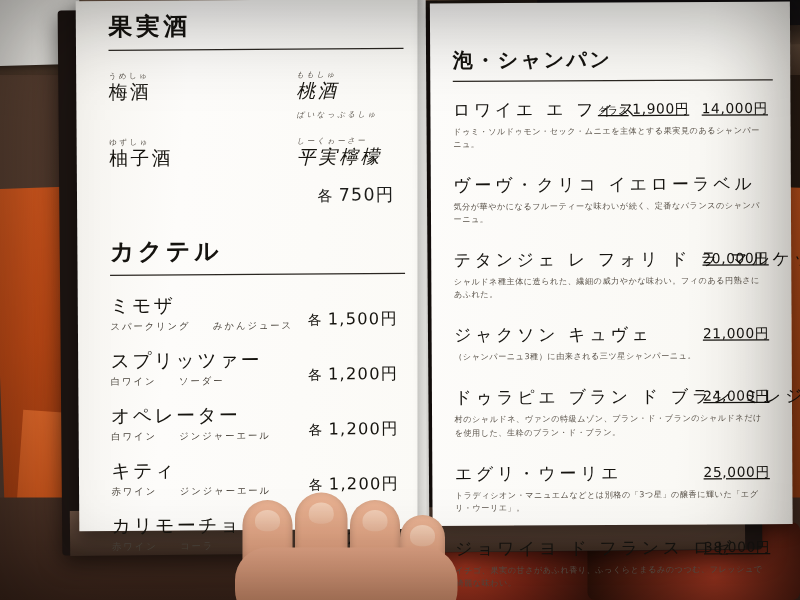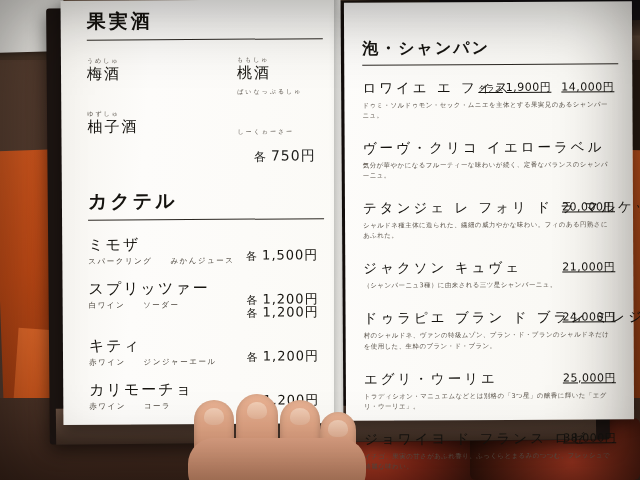--- a/index.html
+++ b/index.html
@@ -194,20 +194,21 @@
     font-size: 11px;
     margin-right: 4px;
   }
 
   
   .lp-pad { padding: 8px 18px 0 26px; }
   .right-word {
     position: absolute;
     left: 150px;
     bottom: 0px;
+    font-style: italic;
   }
   .summary-row {
     text-align: right;
     font-size: 14px;
     margin-top: 12px;
     padding-right: 8px;
     letter-spacing: 1px;
   }
   .summary-row .each { font-size: 12px; margin-right: 4px; }
 
@@ -323,20 +324,21 @@
           </div>
         </div>
 
         <div class="item">
           <div class="item-names">
             <div class="furigana">ゆずしゅ</div>
             <div class="jp-name">柚子酒</div>
           </div>
           <div class="right-word">
             <div class="furigana">しーくゎーさー</div>
+            <div class="jp-name">平実檸檬</div>
           </div>
         </div>
 
         <div class="summary-row">
           <span class="each">各</span><span>750円</span>
         </div>
       </div>
 
       <div style="margin-top:22px;">
         <div class="section-title">カクテル</div>
@@ -356,20 +358,24 @@
           <div class="item-names">
             <div class="jp-name">スプリッツァー</div>
             <div class="sub-name">白ワイン　　ソーダー</div>
           </div>
           <div class="price">
             <span class="each">各</span><span>1,200円</span>
           </div>
         </div>
 
         <div class="item">
+          <div class="item-names">
+            <div class="jp-name">オペレーター</div>
+            <div class="sub-name">白ワイン　　ジンジャーエール</div>
+          </div>
           <div class="price">
             <span class="each">各</span><span>1,200円</span>
           </div>
         </div>
 
         <div class="item">
           <div class="item-names">
             <div class="jp-name">キティ</div>
             <div class="sub-name">赤ワイン　　ジンジャーエール</div>
           </div>

